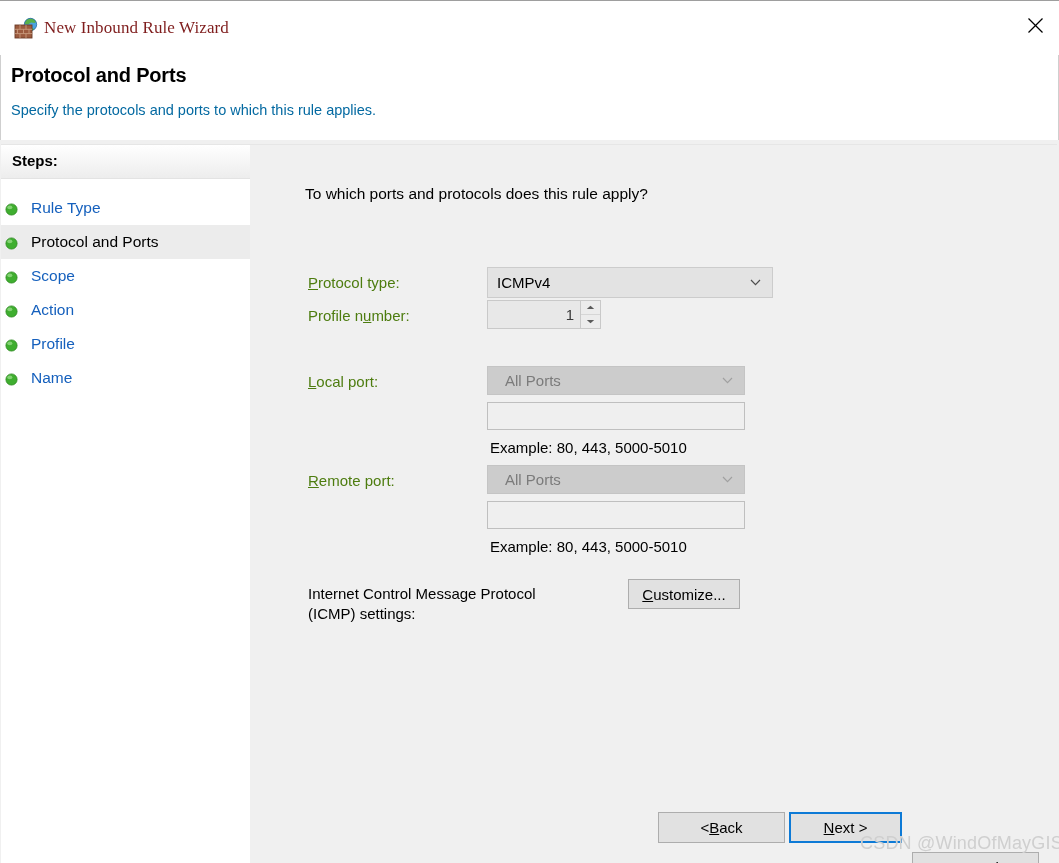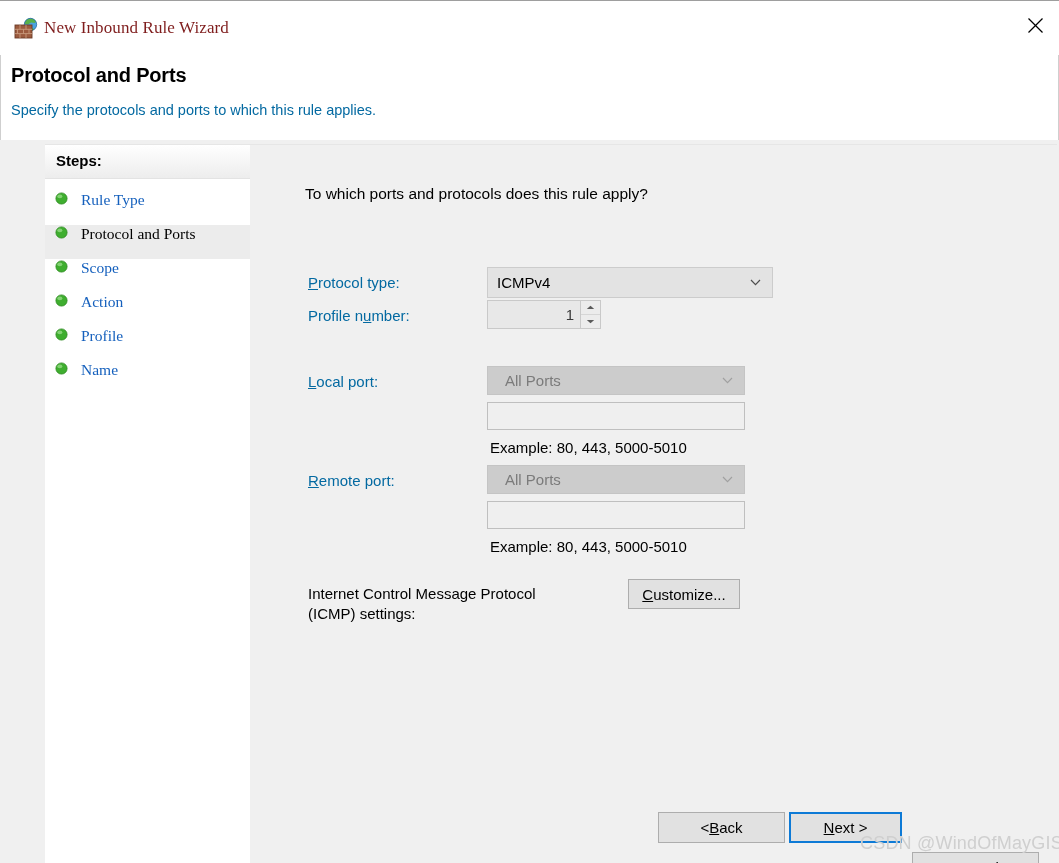--- a/index.html
+++ b/index.html
@@ -87,43 +87,42 @@
   
   .sidebar {
     position: absolute;
     left: 1px; top: 4px;
     width: 284px;
     height: 719px;
     background: #ffffff;
     border-right: 1px solid #d4d4d4;
     border-top: 1px solid #e6e6e6;
     box-sizing: border-box;
-    margin-left: 44px;
   }
   .steps-header {
     position: relative;
     height: 33px;
     background: linear-gradient(to bottom, #ffffff 0%, #f4f4f4 60%, #ededed 100%);
     border-bottom: 1px solid #e3e3e3;
   }
   .steps-header-label {
     position: absolute;
     left: 11px; top: 7px;
     font-size: 15px;
     font-weight: bold;
     color: #000000;
   }
   .step-list { position: relative; padding-top: 12px; }
   .step-item {
     position: relative;
     height: 34px;
     display: flex;
-    padding-left: 10px;
-    box-sizing: border-box;
-    font-family: Liberation Serif, serif;
+    align-items: center;
+    padding-left: 4px;
+    box-sizing: border-box;
   }
   .step-item.selected {
     background: #ececec;
   }
   .step-bullet {
     width: 13px; height: 13px;
     margin-right: 13px;
     flex: 0 0 auto;
   }
   .step-label {
@@ -147,21 +146,21 @@
   .question {
     position: absolute;
     left: 55px; top: 40px;
     font-size: 15.5px;
     color: #000000;
   }
 
   .field-label {
     position: absolute;
     font-size: 15px;
-    color: #0369a1;
+    color: #4d7c0f;
     white-space: nowrap;
   }
   .field-label u { text-decoration: underline; }
 
   
   .combo {
     position: absolute;
     box-sizing: border-box;
     background: #e3e3e3;
     border: 1px solid #cccccc;

